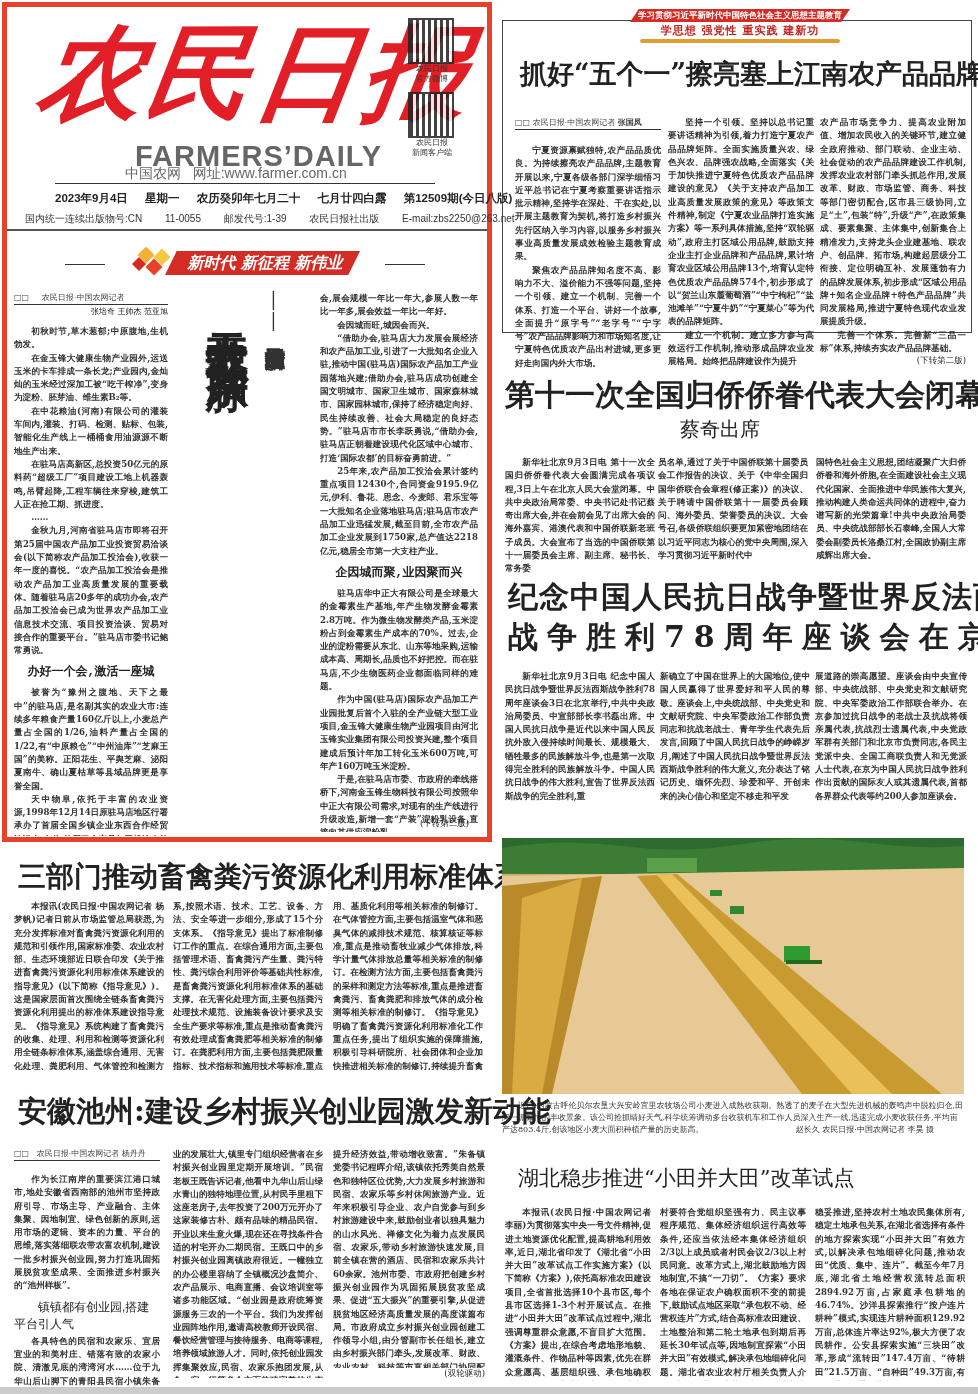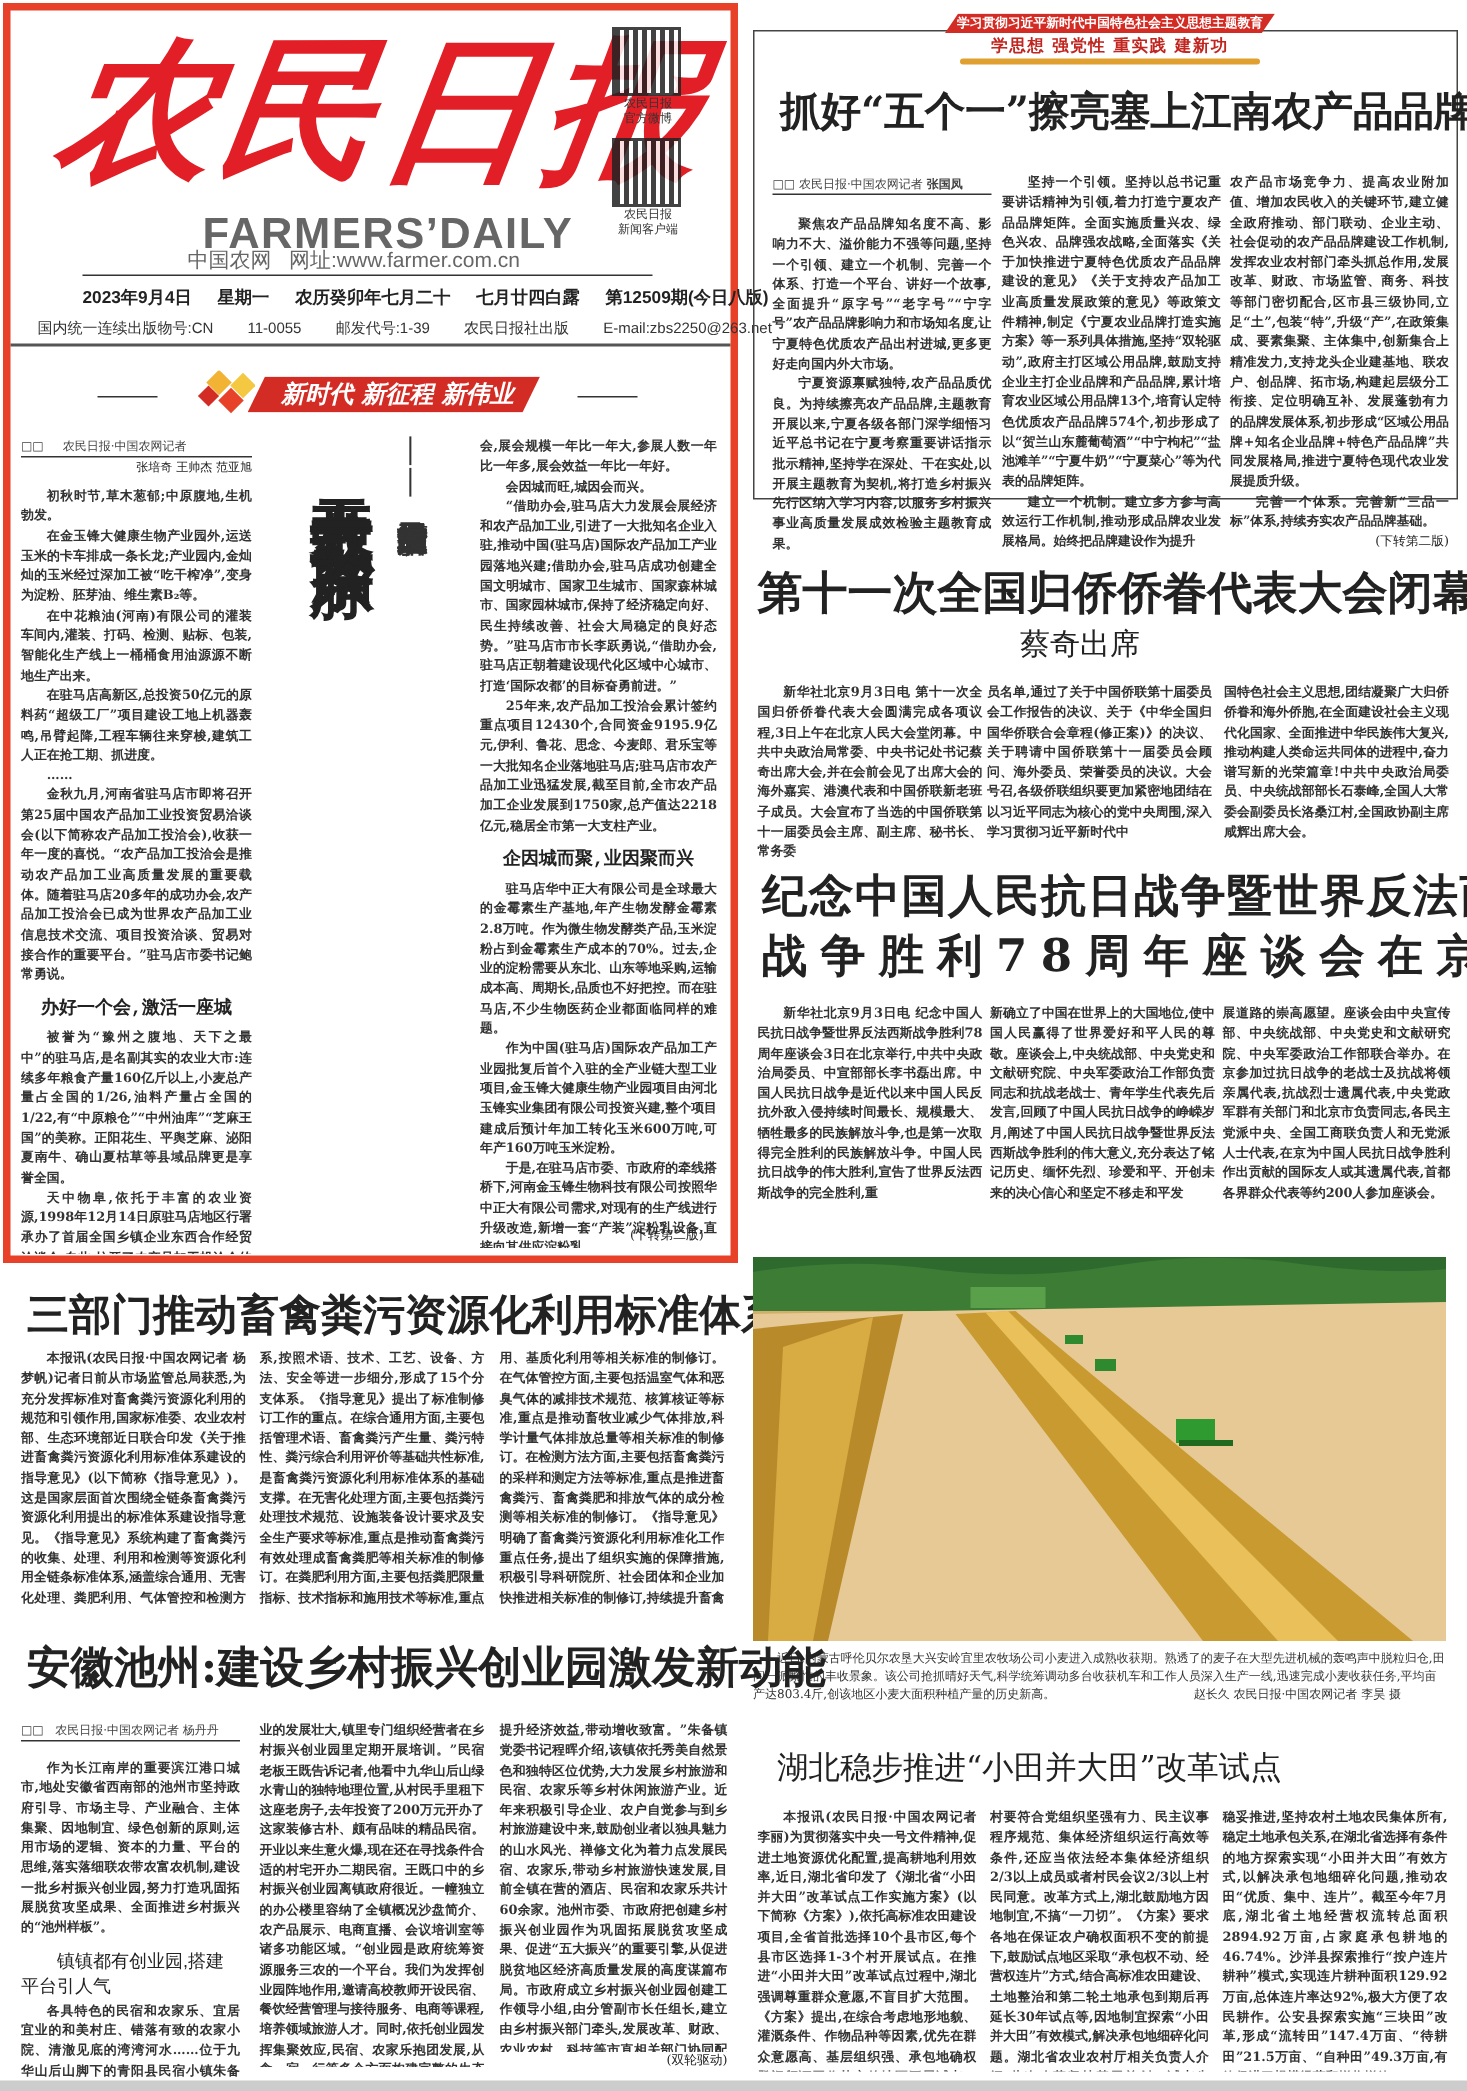--- a/index.html
+++ b/index.html
@@ -129,22 +129,22 @@
   <div class="bt-band"></div>
   <div class="bt-text1">学习贯彻习近平新时代中国特色社会主义思想主题教育</div>
   <div class="bt-text2">学思想 强党性 重实践 建新功</div>
   <div class="bt-band2"></div>
 </div>
 <div class="abs headline" style="left:520px;top:56px;font-size:27px;">抓好“五个一”擦亮塞上江南农产品品牌</div>
 
 <div class="col" style="left:515px;top:116px;width:146px;">
   <div class="byline" style="border-bottom:1px solid #333;">□□ <span>农民日报·中国农网记者</span> <span style="font-weight:bold;">张国凤</span></div>
   <div class="body-text" style="margin-top:14px;">
-    <p>聚焦农产品品牌知名度不高、影响力不大、溢价能力不强等问题,坚持一个引领、建立一个机制、完善一个体系、打造一个平台、讲好一个故事,全面提升“原字号”“老字号”“宁字号”农产品品牌影响力和市场知名度,让宁夏特色优质农产品出村进城,更多更好走向国内外大市场。</p>
-      <p>宁夏资源禀赋独特,农产品品质优良。为持续擦亮农产品品牌,主题教育开展以来,宁夏各级各部门深学细悟习近平总书记在宁夏考察重要讲话指示批示精神,坚持学在深处、干在实处,以开展主题教育为契机,将打造乡村振兴先行区纳入学习内容,以服务乡村振兴事业高质量发展成效检验主题教育成果。</p>
+    <p>宁夏资源禀赋独特,农产品品质优良。为持续擦亮农产品品牌,主题教育开展以来,宁夏各级各部门深学细悟习近平总书记在宁夏考察重要讲话指示批示精神,坚持学在深处、干在实处,以开展主题教育为契机,将打造乡村振兴先行区纳入学习内容,以服务乡村振兴事业高质量发展成效检验主题教育成果。</p>
+      <p>聚焦农产品品牌知名度不高、影响力不大、溢价能力不强等问题,坚持一个引领、建立一个机制、完善一个体系、打造一个平台、讲好一个故事,全面提升“原字号”“老字号”“宁字号”农产品品牌影响力和市场知名度,让宁夏特色优质农产品出村进城,更多更好走向国内外大市场。</p>
   </div>
 </div>
 <div class="col" style="left:668px;top:116px;width:146px;">
   <div class="body-text">
     <p>坚持一个引领。坚持以总书记重要讲话精神为引领,着力打造宁夏农产品品牌矩阵。全面实施质量兴农、绿色兴农、品牌强农战略,全面落实《关于加快推进宁夏特色优质农产品品牌建设的意见》《关于支持农产品加工业高质量发展政策的意见》等政策文件精神,制定《宁夏农业品牌打造实施方案》等一系列具体措施,坚持“双轮驱动”,政府主打区域公用品牌,鼓励支持企业主打企业品牌和产品品牌,累计培育农业区域公用品牌13个,培育认定特色优质农产品品牌574个,初步形成了以“贺兰山东麓葡萄酒”“中宁枸杞”“盐池滩羊”“宁夏牛奶”“宁夏菜心”等为代表的品牌矩阵。</p>
       <p>建立一个机制。建立多方参与高效运行工作机制,推动形成品牌农业发展格局。始终把品牌建设作为提升</p>
   </div>
 </div>
 <div class="col" style="left:820px;top:116px;width:146px;">
   <div class="body-text">

